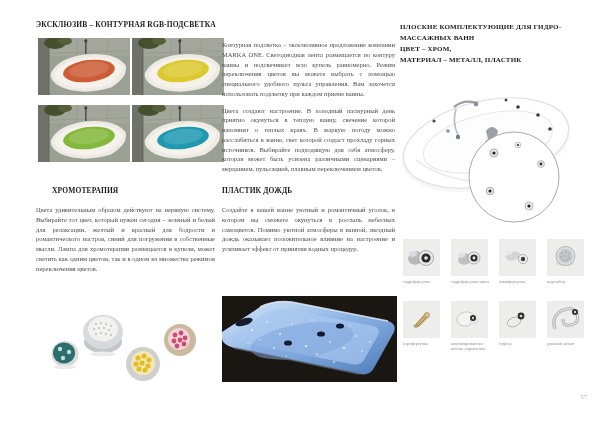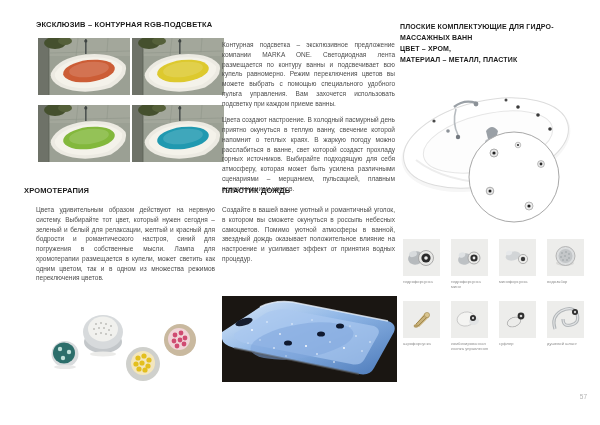--- a/index.html
+++ b/index.html
@@ -1,19 +1,19 @@
 <!DOCTYPE html>
 <html><head>
 <meta charset="utf-8">
 <style>
   * { margin:0; padding:0; box-sizing:border-box; }
   html,body { background:#ffffff; }
   .page {
     position:relative; width:600px; height:425px; background:#ffffff;
-    font-family:Liberation Sans, sans-serif; overflow:hidden;
+    font-family:Liberation Serif, serif; overflow:hidden;
   }
   .h1 {
     position:absolute; font-size:7.5px; font-weight:bold; color:#1b1b1b;
     letter-spacing:.15px; line-height:1.5;
   }
   .h1-multiline { line-height:1.55; }
   .body-text {
     position:absolute; font-size:6.5px; line-height:1.5; color:#4d4d4d;
     text-align:justify;
   }
@@ -129,21 +129,21 @@
         <rect x="47" y="1" width="1.6" height="15" fill="#4e5452"></rect>
           <circle cx="47.8" cy="3" r="1.6" fill="#3e4442"></circle>
         <path d="M13 35 Q20 20 47 16.5 Q77 14 87.5 27 Q91 39 73 49.5 Q45 58 23 49 Q11 43 13 35 Z" fill="#eceae2"></path>
         <path d="M17 35 Q24 23 48 19.5 Q74 17.5 84 28 Q86 37 70 46.5 Q45 54 26 46.5 Q15 41 17 35 Z" fill="#f4f2ea"></path>
         <ellipse cx="51" cy="33" rx="26" ry="11" transform="rotate(-7 51 33)" fill="#2099b0"></ellipse>
         <ellipse cx="51" cy="31.5" rx="20" ry="7.5" transform="rotate(-7 51 31.5)" fill="#ffffff" opacity=".14"></ellipse>
       </svg>
     </div>
   </div>
 
-  <div class="h1" style="left:24px; top:185px;">ХРОМОТЕРАПИЯ</div>
+  <div class="h1" style="left:52px; top:185px;">ХРОМОТЕРАПИЯ</div>
   <div class="body-text" style="left:36px; top:205px; width:179px;">Цвета удивительным образом действуют на нервную систему. Выбирайте тот цвет, который нужен сегодня – зеленый и белый для релаксации, желтый и красный для бодрости и романтического настроя, синий для погружения в собственные мысли. Лампа для хромотерапии размещается в купели, может светить как одним цветом, так и в одном из множества режимов переключения цветов.</div>
 
   <div class="img-box" style="left:30px; top:298px; width:185px; height:103px;">
     <svg viewBox="0 0 185 103" width="185" height="103">
       <rect width="185" height="103" fill="#ffffff"></rect>
 
       <ellipse cx="35" cy="56" rx="13.5" ry="13" fill="#d8dbdd"></ellipse>
       <ellipse cx="34" cy="55" rx="11" ry="10.5" fill="#2c6e6b"></ellipse>
       <circle cx="30" cy="51" r="2.2" fill="#bfe0da"></circle>
       <circle cx="39" cy="54" r="2.2" fill="#bfe0da"></circle>

